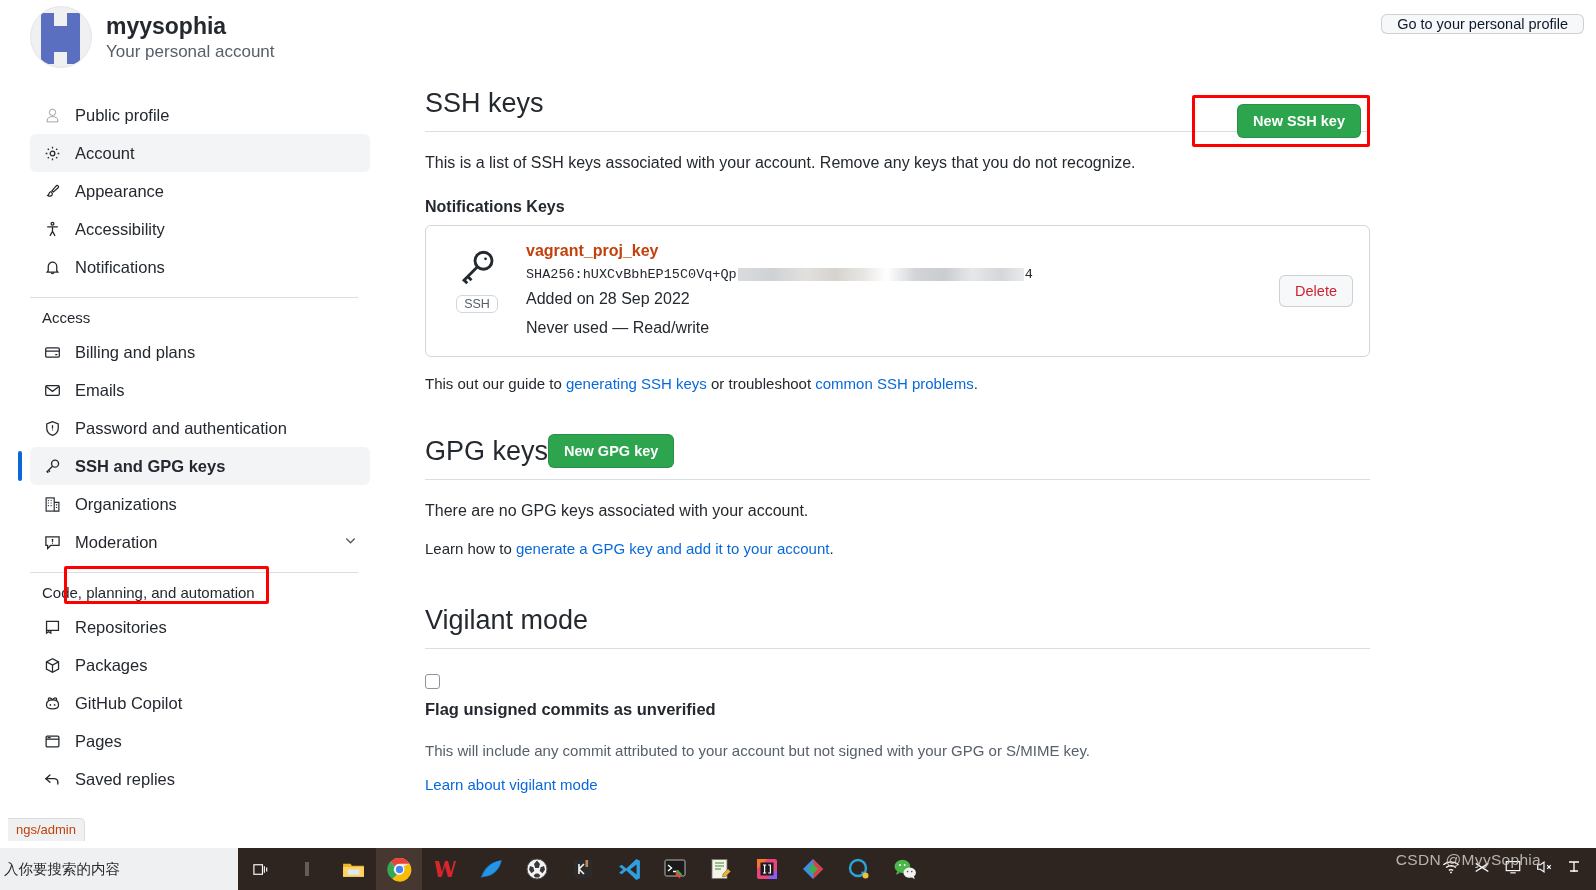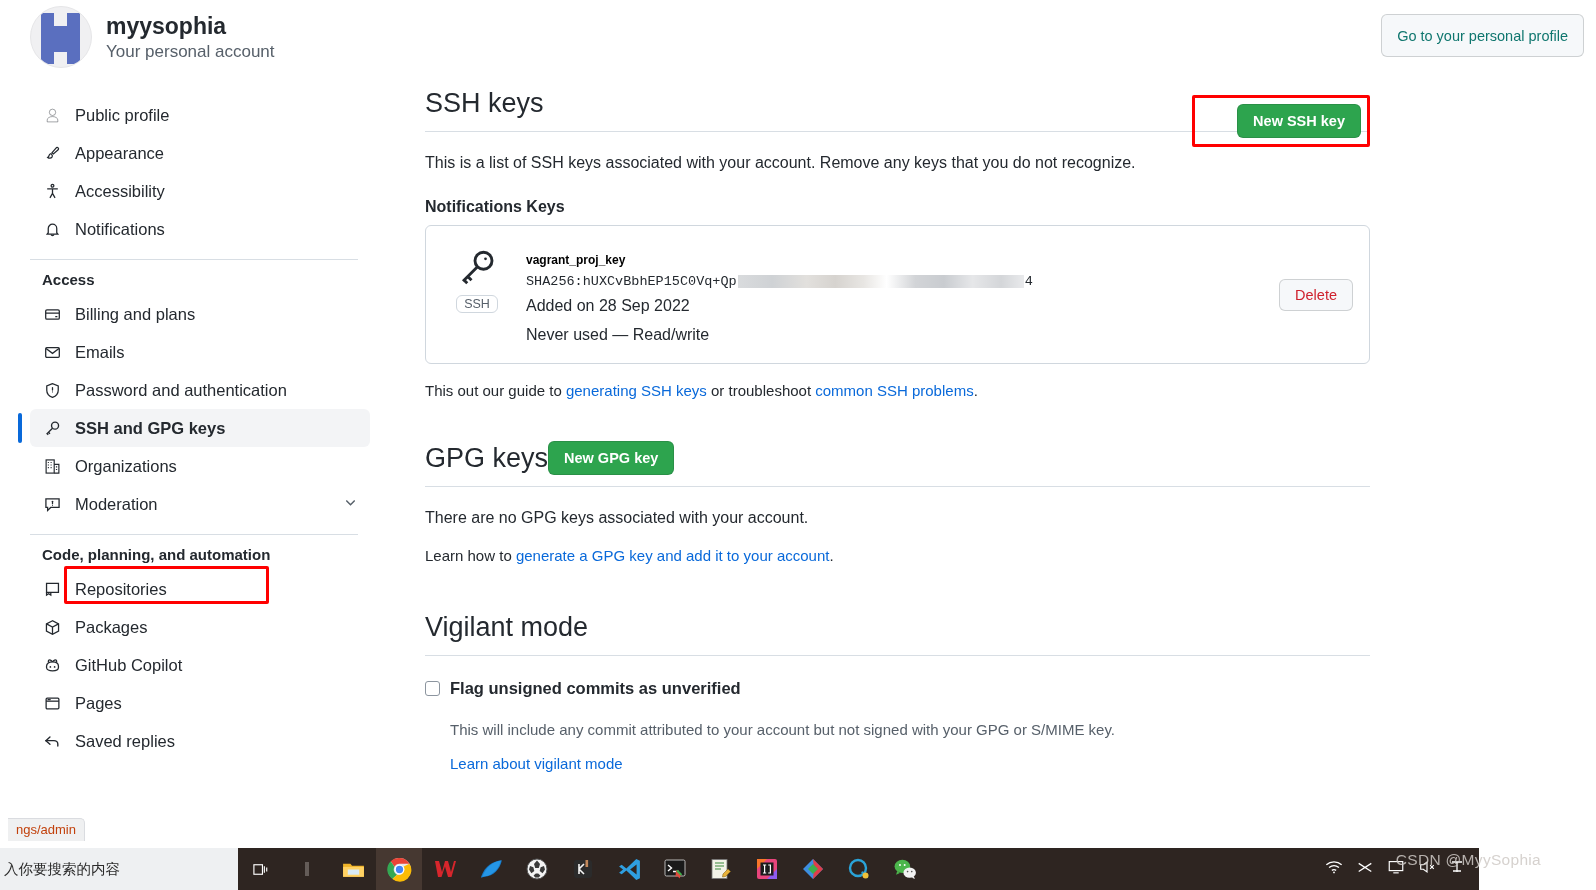--- a/index.html
+++ b/index.html
@@ -36,23 +36,23 @@
   .avatar .ident { position: absolute; background: #5a6fbf; }
   .profile-text .pname {
     font-size: 23px; font-weight: bold; line-height: 28px; color: #24292f;
   }
   .profile-text .psub {
     font-size: 17px; line-height: 22px; color: #57606a; margin-top: 1px;
   }
 
   .ghbtn {
     position: absolute; right: 20px; top: 14px;
-    height: 43px; padding: 8px 15px;
+    height: 20px; padding: 8px 15px;
     background: #f6f8fa; border: 1px solid rgba(27,31,36,.18);
-    border-radius: 6px; font-size: 14.5px; color: #0f766e;
+    border-radius: 6px; font-size: 14.5px; color: #0f172a;
     display: flex; align-items: center; cursor: pointer;
   }
 
   
   .sidebar { position: absolute; left: 22px; top: 96px; width: 340px; }
   .nav-item {
     display: flex; align-items: center; gap: 13px;
     height: 38px; padding: 0 12px;
     border-radius: 6px; font-size: 16.5px; color: #24292f;
     cursor: pointer; position: relative;
@@ -60,21 +60,21 @@
   .nav-item .ico { width: 20px; height: 20px; flex: none; display:flex; align-items:center; justify-content:center; color:#24292f; }
   .nav-item.selected { background: #f3f4f6; }
   .nav-item.current { background: #f3f4f6; font-weight: bold; }
   .nav-item.current::before {
     content: ""; position: absolute; left: -12px; top: 4px;
     width: 4px; height: 30px; background: #0969da; border-radius: 3px;
   }
   .nav-item .chev { margin-left: auto; color: #57606a; }
   .nav-sep { height: 1px; background: #d8dee4; margin: 11px 12px 11px 0; }
   .nav-group {
-    font-size: 15px; font-weight: bold; color: #24292f;
+    font-size: 15px; font-weight: normal; color: #24292f;
     padding: 0 12px; margin-bottom: 7px; margin-top: 2px;
   }
   
   .redbox-nav {
     position: absolute; left: 34px; top: 470px;
     width: 205px; height: 38px;
     border: 3px solid #ff0000; border-radius: 2px;
     pointer-events: none;
   }
 
@@ -104,21 +104,21 @@
     padding: 16px 16px 16px 22px;
     display: flex; align-items: flex-start; gap: 20px;
   }
   .key-visual { width: 58px; flex: none; padding-top: 6px; text-align: center; }
   .ssh-badge {
     display: inline-block; margin-top: 3px;
     border: 1px solid #d0d7de; border-radius: 6px;
     font-size: 12.5px; color: #57606a; padding: 1px 7px;
   }
   .key-body { flex: 1; min-width: 0; }
-  .key-title { font-size: 12px; font-weight: bold; color: #000000; margin-top: 11px; }
+  .key-title { font-size: 16px; font-weight: bold; color: #c2410c; }
   .key-fp {
     font-family: "Liberation Mono", monospace; font-size: 13.5px;
     color: #24292f; margin-top: 7px;
     display: flex; align-items: center; white-space: nowrap;
   }
   .fp-redact {
     display: inline-block; height: 13px; width: 286px;
     margin: 0 1px;
     background: linear-gradient(90deg,#d9dbdd 0%,#cfd2d5 12%,#e2e0dd 24%,#d6d3cf 34%,
       #e8e6e3 44%,#ffffff 52%,#d2d4d7 62%,#c9ccd0 72%,#e6e7e9 82%,#d4d6d9 92%,#e9eaec 100%);
@@ -130,42 +130,42 @@
     background: #f6f8fa; border: 1px solid rgba(27,31,36,.18);
     border-radius: 6px; height: 32px; padding: 0 15px;
     font-size: 14.5px; color: #cf222e; cursor: pointer;
     display: flex; align-items: center; align-self: center; flex: none;
   }
   .note { font-size: 15px; color: #24292f; margin-top: 18px; }
   a.lnk { color: #0969da; text-decoration: none; cursor: pointer; }
 
   .sec2 { margin-top: 42px; }
   .sec3 { margin-top: 46px; }
-  .vig-row { display: flex; gap: 10px; margin-top: 22px; align-items: flex-start; }
+  .vig-row { display: flex; gap: 10px; margin-top: 22px; align-items: flex-start; flex-direction: column; }
   .cbx {
     width: 15px; height: 15px; border: 1px solid #8c959f; border-radius: 3px;
     background: #fff; margin-top: 3px; flex: none; cursor: pointer;
   }
   .vig-label { font-size: 16.5px; font-weight: bold; color: #24292f; line-height: 20px; }
   .vig-desc { font-size: 15px; color: #57606a; line-height: 23px; margin-top: 20px; }
   .vig-link { font-size: 15px; margin-top: 14px; display: block; }
 
   
   .statusbar {
     position: absolute; left: 0; top: 818px;
     background: #eff0f1; color: #c2410c;
     font-size: 13px; padding: 3px 8px 4px 8px;
     border-top-right-radius: 5px;
     border-right: 1px solid #dadce0; border-top: 1px solid #dadce0;
   }
 
   
   .taskbar {
     position: absolute; left: 0; top: 848px;
-    width: 1479px; height: 42px;
+    width: 1596px; height: 42px;
     background: #2e2521;
     display: flex; align-items: center;
   }
   .tb-search {
     width: 238px; height: 42px; background: #eef0f2;
     display: flex; align-items: center;
     font-size: 14.5px; color: #2b2b2b; padding-left: 4px;
   }
   .tb-ico {
     width: 46px; height: 42px; display: flex;
@@ -213,20 +213,29 @@
 
       <div class="nav-item">
         <span class="ico">
           <svg width="17" height="17" viewBox="0 0 16 16" fill="currentColor">
               <path d="M8 8a3 3 0 1 0 0-6 3 3 0 0 0 0 6Zm0 1c-2.5 0-5 1.3-5 3.2V14h10v-1.8C13 10.3 10.5 9 8 9Z" stroke="currentColor" stroke-width=".4" fill="none"></path>
             </svg>
         </span>
         <span>Public profile</span>
       </div>
 
+      <div class="nav-item selected">
+        <span class="ico">
+          <svg width="17" height="17" viewBox="0 0 16 16" fill="none" stroke="currentColor" stroke-width="1.2">
+              <circle cx="8" cy="8" r="2.2"></circle>
+              <path d="M8 1.6v1.6M8 12.8v1.6M1.6 8h1.6M12.8 8h1.6M3.5 3.5l1.1 1.1M11.4 11.4l1.1 1.1M12.5 3.5l-1.1 1.1M4.6 11.4l-1.1 1.1"></path>
+            </svg>
+        </span>
+        <span>Account</span>
+      </div>
 
       <div class="nav-item">
         <span class="ico">
           <svg width="17" height="17" viewBox="0 0 16 16" fill="none" stroke="currentColor" stroke-width="1.2">
               <path d="M13.3 2.7c-.6-.6-1.4-.5-2 .2L7.6 7.2l1.2 1.2 4.3-3.7c.7-.6.8-1.4.2-2Z"></path>
               <path d="M6.6 8.2c-1 .2-1.8 1-2 2-.1.7-.5 1.2-1.1 1.5 1.2 1.1 3.1 1 4-.3.5-.8.4-1.9-.3-2.6l-.6-.6Z"></path>
             </svg>
         </span>
         <span>Appearance</span>
       </div>

